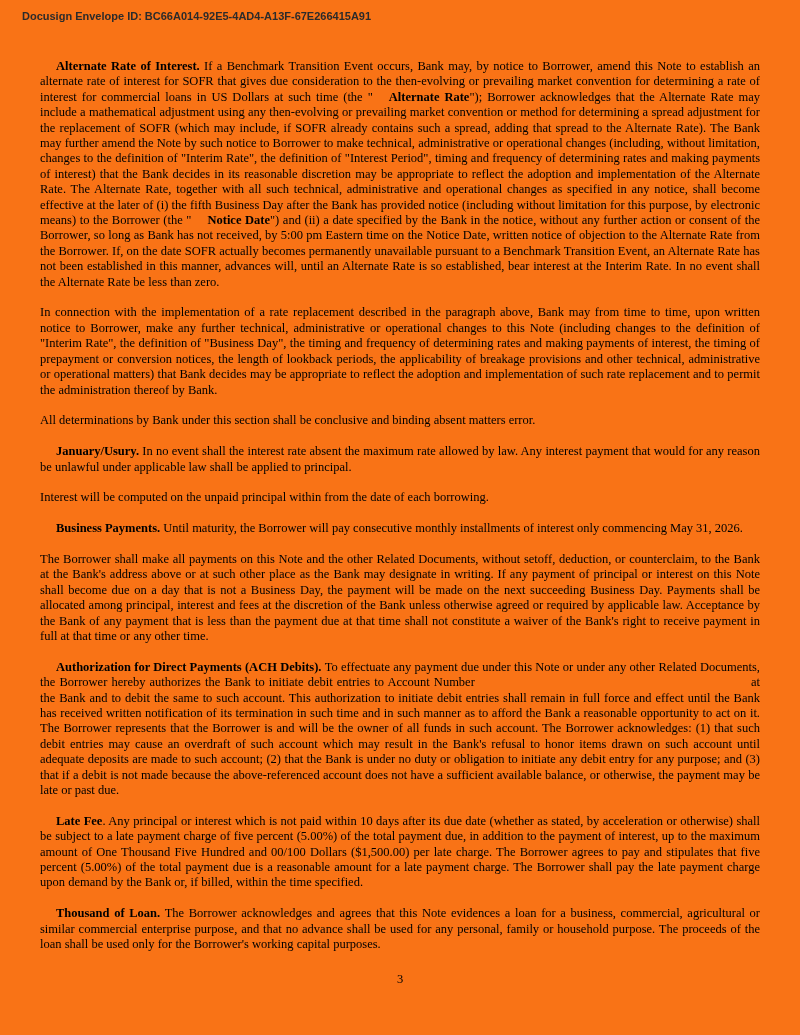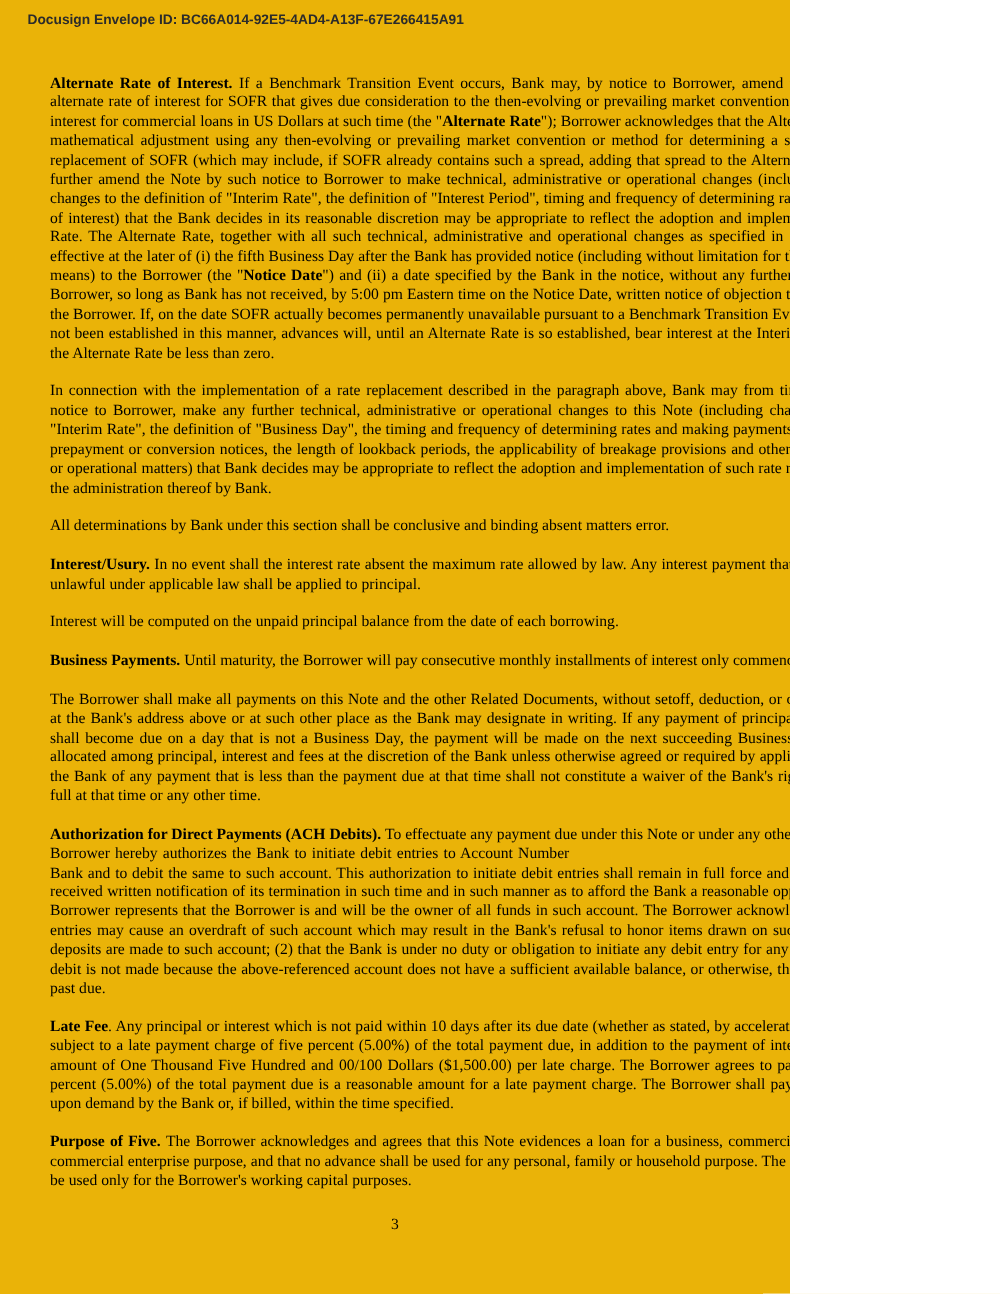--- a/index.html
+++ b/index.html
@@ -1,21 +1,21 @@
 <!DOCTYPE html>
 <html><head>
 <meta charset="utf-8">
 <style>
   * { margin: 0; padding: 0; box-sizing: border-box; }
   html, body { background: #ffffff; }
   .page {
     position: relative;
-    width: 632px;
+    width: 800px;
     height: 1035px;
-    background: #eab308;
+    background: #f97316;
     overflow: hidden;
   }
   .envelope-id {
     position: absolute;
     left: 22px;
     top: 10px;
     font-family: "Liberation Sans", sans-serif;
     font-size: 11px;
     font-weight: bold;
     color: #2b2b2b;
@@ -25,21 +25,21 @@
     left: 40px;
     top: 59px;
     width: 720px;
     font-family: "Liberation Serif", serif;
     font-size: 12.5px;
     line-height: 15.4px;
     color: #000000;
     text-align: justify;
   }
   .doc-body p { margin: 0 0 15.4px 0; }
-  .doc-body b { font-weight: bold; }
+  .doc-body b { font-weight: bold; margin-left: 16px; }
   .blank-gap { display: inline-block; height: 1px; }
   .page-num {
     position: absolute;
     left: 0;
     top: 972px;
     width: 100%;
     text-align: center;
     font-family: "Liberation Serif", serif;
     font-size: 12.5px;
     color: #000000;
@@ -48,23 +48,23 @@
 </head>
 <body>
 
 <div class="page">
   <div class="envelope-id">Docusign Envelope ID: BC66A014-92E5-4AD4-A13F-67E266415A91</div>
 
   <div class="doc-body">
       <p><b>Alternate Rate of Interest. </b><span>If a Benchmark Transition Event occurs, Bank may, by notice to Borrower, amend this Note to establish an alternate rate of interest for SOFR that gives due consideration to the then-evolving or prevailing market convention for determining a rate of interest for commercial loans in US Dollars at such time (the "</span><b>Alternate Rate</b><span>"); Borrower acknowledges that the Alternate Rate may include a mathematical adjustment using any then-evolving or prevailing market convention or method for determining a spread adjustment for the replacement of SOFR (which may include, if SOFR already contains such a spread, adding that spread to the Alternate Rate). The Bank may further amend the Note by such notice to Borrower to make technical, administrative or operational changes (including, without limitation, changes to the definition of "Interim Rate", the definition of "Interest Period", timing and frequency of determining rates and making payments of interest) that the Bank decides in its reasonable discretion may be appropriate to reflect the adoption and implementation of the Alternate Rate. The Alternate Rate, together with all such technical, administrative and operational changes as specified in any notice, shall become effective at the later of (i) the fifth Business Day after the Bank has provided notice (including without limitation for this purpose, by electronic means) to the Borrower (the "</span><b>Notice Date</b><span>") and (ii) a date specified by the Bank in the notice, without any further action or consent of the Borrower, so long as Bank has not received, by 5:00 pm Eastern time on the Notice Date, written notice of objection to the Alternate Rate from the Borrower. If, on the date SOFR actually becomes permanently unavailable pursuant to a Benchmark Transition Event, an Alternate Rate has not been established in this manner, advances will, until an Alternate Rate is so established, bear interest at the Interim Rate. In no event shall the Alternate Rate be less than zero.</span></p>
       <p><span>In connection with the implementation of a rate replacement described in the paragraph above, Bank may from time to time, upon written notice to Borrower, make any further technical, administrative or operational changes to this Note (including changes to the definition of "Interim Rate", the definition of "Business Day", the timing and frequency of determining rates and making payments of interest, the timing of prepayment or conversion notices, the length of lookback periods, the applicability of breakage provisions and other technical, administrative or operational matters) that Bank decides may be appropriate to reflect the adoption and implementation of such rate replacement and to permit the administration thereof by Bank.</span></p>
       <p><span>All determinations by Bank under this section shall be conclusive and binding absent matters error.</span></p>
-      <p><b>Interest/Usury. </b><span>In no event shall the interest rate absent the maximum rate allowed by law. Any interest payment that would for any reason be unlawful under applicable law shall be applied to principal.</span></p>
-      <p><span>Interest will be computed on the unpaid principal balance from the date of each borrowing.</span></p>
+      <p><b>January/Usury. </b><span>In no event shall the interest rate absent the maximum rate allowed by law. Any interest payment that would for any reason be unlawful under applicable law shall be applied to principal.</span></p>
+      <p><span>Interest will be computed on the unpaid principal within from the date of each borrowing.</span></p>
       <p><b>Business Payments. </b><span>Until maturity, the Borrower will pay consecutive monthly installments of interest only commencing May 31, 2026.</span></p>
       <p><span>The Borrower shall make all payments on this Note and the other Related Documents, without setoff, deduction, or counterclaim, to the Bank at the Bank's address above or at such other place as the Bank may designate in writing. If any payment of principal or interest on this Note shall become due on a day that is not a Business Day, the payment will be made on the next succeeding Business Day. Payments shall be allocated among principal, interest and fees at the discretion of the Bank unless otherwise agreed or required by applicable law. Acceptance by the Bank of any payment that is less than the payment due at that time shall not constitute a waiver of the Bank's right to receive payment in full at that time or any other time.</span></p>
       <p><b>Authorization for Direct Payments (ACH Debits). </b><span>To effectuate any payment due under this Note or under any other Related Documents, the Borrower hereby authorizes the Bank to initiate debit entries to Account Number</span><span class="blank-gap" style="width: 272px;"></span><span> at the Bank and to debit the same to such account. This authorization to initiate debit entries shall remain in full force and effect until the Bank has received written notification of its termination in such time and in such manner as to afford the Bank a reasonable opportunity to act on it. The Borrower represents that the Borrower is and will be the owner of all funds in such account. The Borrower acknowledges: (1) that such debit entries may cause an overdraft of such account which may result in the Bank's refusal to honor items drawn on such account until adequate deposits are made to such account; (2) that the Bank is under no duty or obligation to initiate any debit entry for any purpose; and (3) that if a debit is not made because the above-referenced account does not have a sufficient available balance, or otherwise, the payment may be late or past due.</span></p>
       <p><b>Late Fee</b><span>. Any principal or interest which is not paid within 10 days after its due date (whether as stated, by acceleration or otherwise) shall be subject to a late payment charge of five percent (5.00%) of the total payment due, in addition to the payment of interest, up to the maximum amount of One Thousand Five Hundred and 00/100 Dollars ($1,500.00) per late charge. The Borrower agrees to pay and stipulates that five percent (5.00%) of the total payment due is a reasonable amount for a late payment charge. The Borrower shall pay the late payment charge upon demand by the Bank or, if billed, within the time specified.</span></p>
-      <p><b>Purpose of Five. </b><span>The Borrower acknowledges and agrees that this Note evidences a loan for a business, commercial, agricultural or similar commercial enterprise purpose, and that no advance shall be used for any personal, family or household purpose. The proceeds of the loan shall be used only for the Borrower's working capital purposes.</span></p>
+      <p><b>Thousand of Loan. </b><span>The Borrower acknowledges and agrees that this Note evidences a loan for a business, commercial, agricultural or similar commercial enterprise purpose, and that no advance shall be used for any personal, family or household purpose. The proceeds of the loan shall be used only for the Borrower's working capital purposes.</span></p>
     </div>
 
   <div class="page-num">3</div>
 </div>
 
 </body></html>

